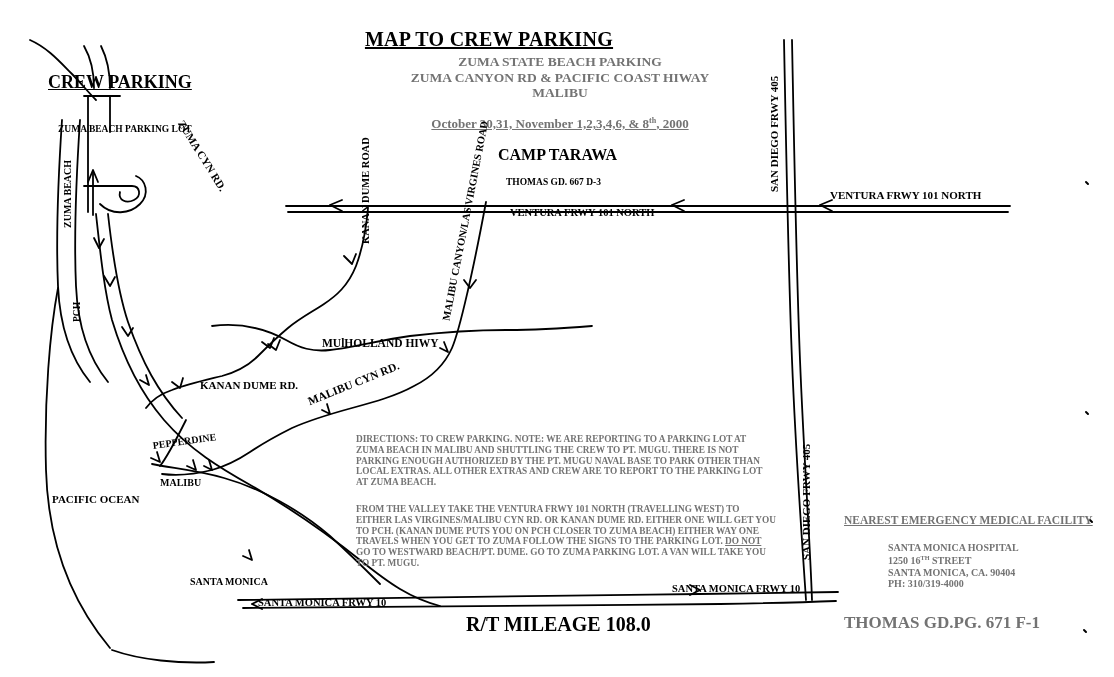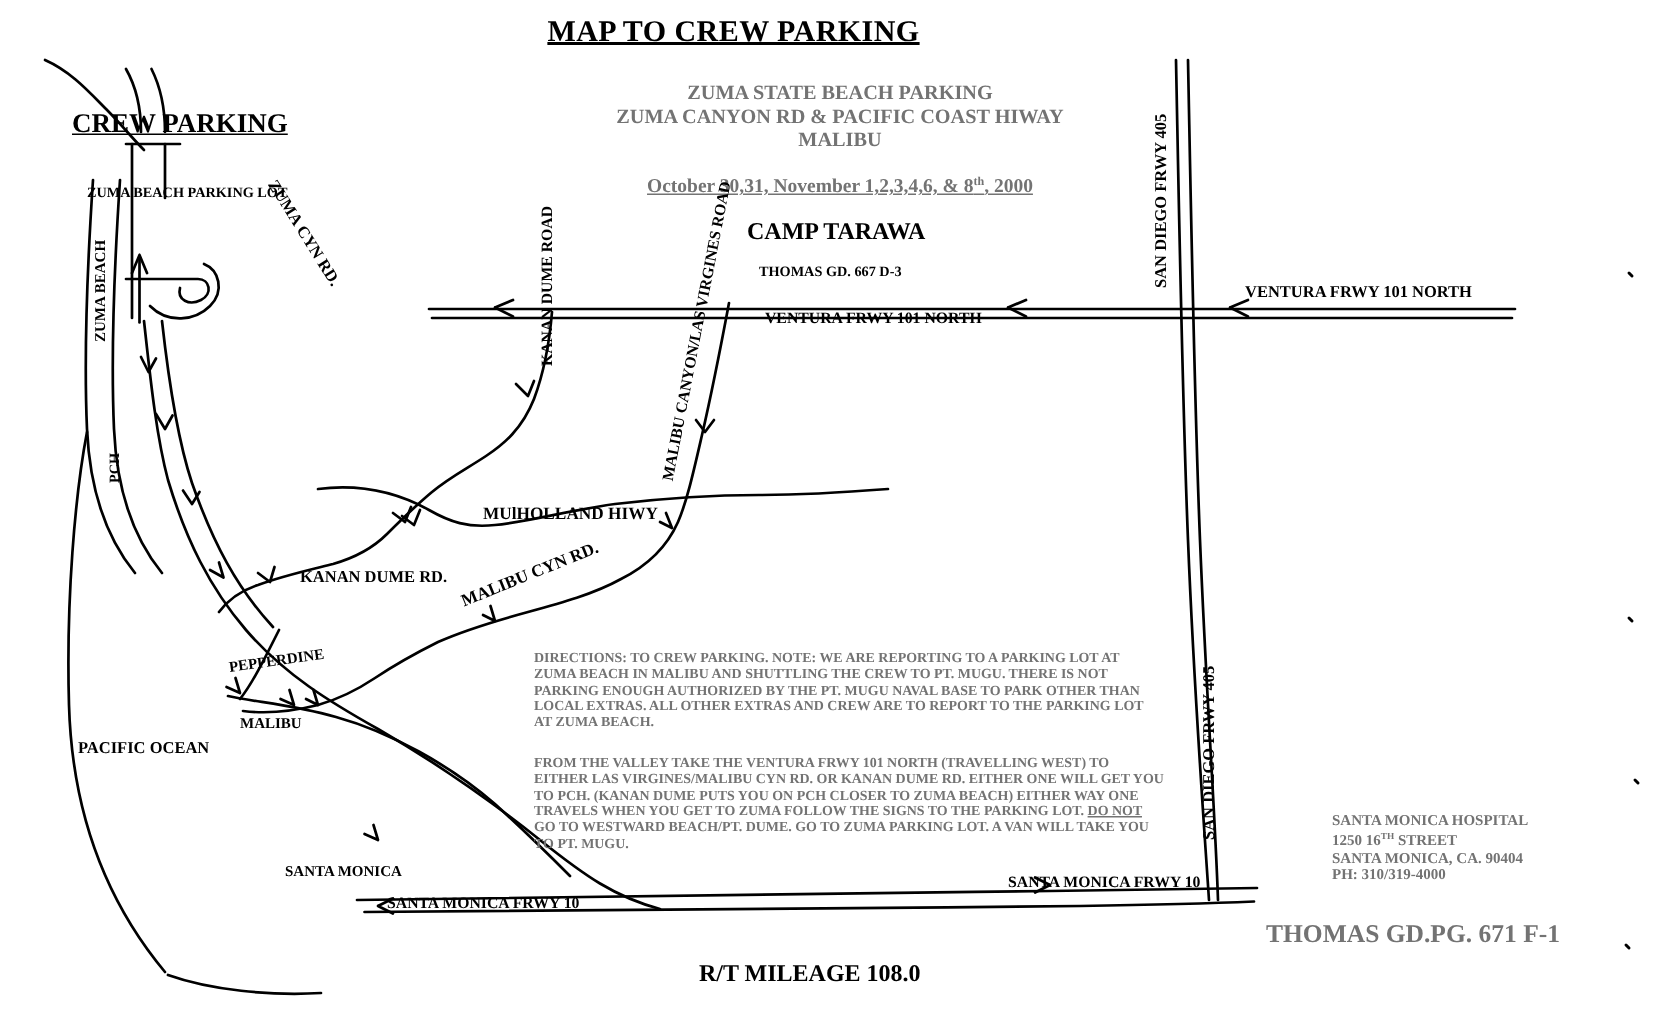--- a/index.html
+++ b/index.html
@@ -124,21 +124,21 @@
       <path d="M792 40 C 794 140, 796 260, 800 360 C 804 460, 810 540, 812 600"></path>
 
       <path d="M1086 182 l 2 2" stroke-width="2"></path>
       <path d="M1086 412 l 2 2" stroke-width="2"></path>
       <path d="M1090 520 l 2 2" stroke-width="2"></path>
       <path d="M1084 630 l 2 2" stroke-width="2"></path>
       <path d="M236 678 l 2 2" stroke-width="2"></path>
     </g>
   </svg>
 
-  <div class="lbl title ctr" style="left:0; top:10px; width:978px;">MAP TO CREW PARKING</div>
+  <div class="lbl title ctr" style="left:0; top:28px; width:978px;">MAP TO CREW PARKING</div>
 
   <div class="blk ctr" style="left:340px; top:54px; width:440px; font-size:13.5px;">
     <div>ZUMA STATE BEACH PARKING</div>
     <div>ZUMA CANYON RD &amp; PACIFIC COAST HIWAY</div>
     <div>MALIBU</div>
   </div>
 
   <div class="blk ctr u" style="left:340px; top:116px; width:440px; font-size:13px;">
     <span>October 30,31, November 1,2,3,4,6, &amp; 8</span><sup>th</sup><span>, 2000</span>
   </div>
@@ -180,28 +180,29 @@
   <div class="lbl" style="left:160px; top:477px; font-size:10px;">MALIBU</div>
 
   <div class="lbl" style="left:52px; top:493px; font-size:11px;">PACIFIC OCEAN</div>
 
   <div class="lbl" style="left:190px; top:576px; font-size:10px;">SANTA MONICA</div>
 
   <div class="lbl" style="left:258px; top:597px; font-size:10.5px;">SANTA MONICA FRWY 10</div>
 
   <div class="lbl" style="left:672px; top:583px; font-size:10.5px;">SANTA MONICA FRWY 10</div>
 
-  <div class="lbl" style="left:466px; top:613px; font-size:16px;margin-top:28px;">R/T MILEAGE 108.0</div>
+  <div class="lbl" style="left:466px; top:613px; font-size:20px;">R/T MILEAGE 108.0</div>
 
   <div class="blk" style="left:356px; top:434px; width:420px; font-size:9.3px;">DIRECTIONS: TO CREW PARKING.  NOTE:  WE ARE REPORTING TO A PARKING LOT AT ZUMA BEACH IN MALIBU AND SHUTTLING THE CREW TO PT. MUGU. THERE IS NOT PARKING ENOUGH AUTHORIZED BY THE PT. MUGU NAVAL BASE TO PARK OTHER THAN LOCAL EXTRAS.  ALL OTHER EXTRAS AND CREW ARE TO REPORT TO THE PARKING LOT AT ZUMA BEACH.</div>
 
   <div class="blk" style="left:356px; top:504px; width:420px; font-size:9.3px;">
     <span>FROM THE VALLEY TAKE THE VENTURA FRWY 101 NORTH (TRAVELLING WEST) TO EITHER LAS VIRGINES/MALIBU CYN RD. OR KANAN DUME RD. EITHER ONE WILL GET YOU TO PCH. (KANAN DUME PUTS YOU ON PCH CLOSER TO ZUMA BEACH) EITHER WAY ONE TRAVELS WHEN YOU GET TO ZUMA FOLLOW THE SIGNS TO THE PARKING LOT. </span><span class="u">DO NOT</span><span>  GO TO WESTWARD BEACH/PT. DUME. GO TO ZUMA PARKING LOT. A VAN WILL TAKE YOU TO PT. MUGU.</span>
   </div>
 
+  <div class="blk u" style="left:844px; top:514px; font-size:11.5px;">NEAREST EMERGENCY MEDICAL FACILITY</div>
 
   <div class="blk" style="left:876px; top:542px; font-size:10px;margin-left:12px;">
     <div>SANTA MONICA HOSPITAL</div>
     <div><span>1250 16</span><sup>TH</sup><span> STREET</span></div>
     <div>SANTA MONICA, CA. 90404</div>
     <div>PH: 310/319-4000</div>
   </div>
 
   <div class="blk" style="left:844px; top:613px; font-size:17px;">THOMAS GD.PG. 671 F-1</div>
 

